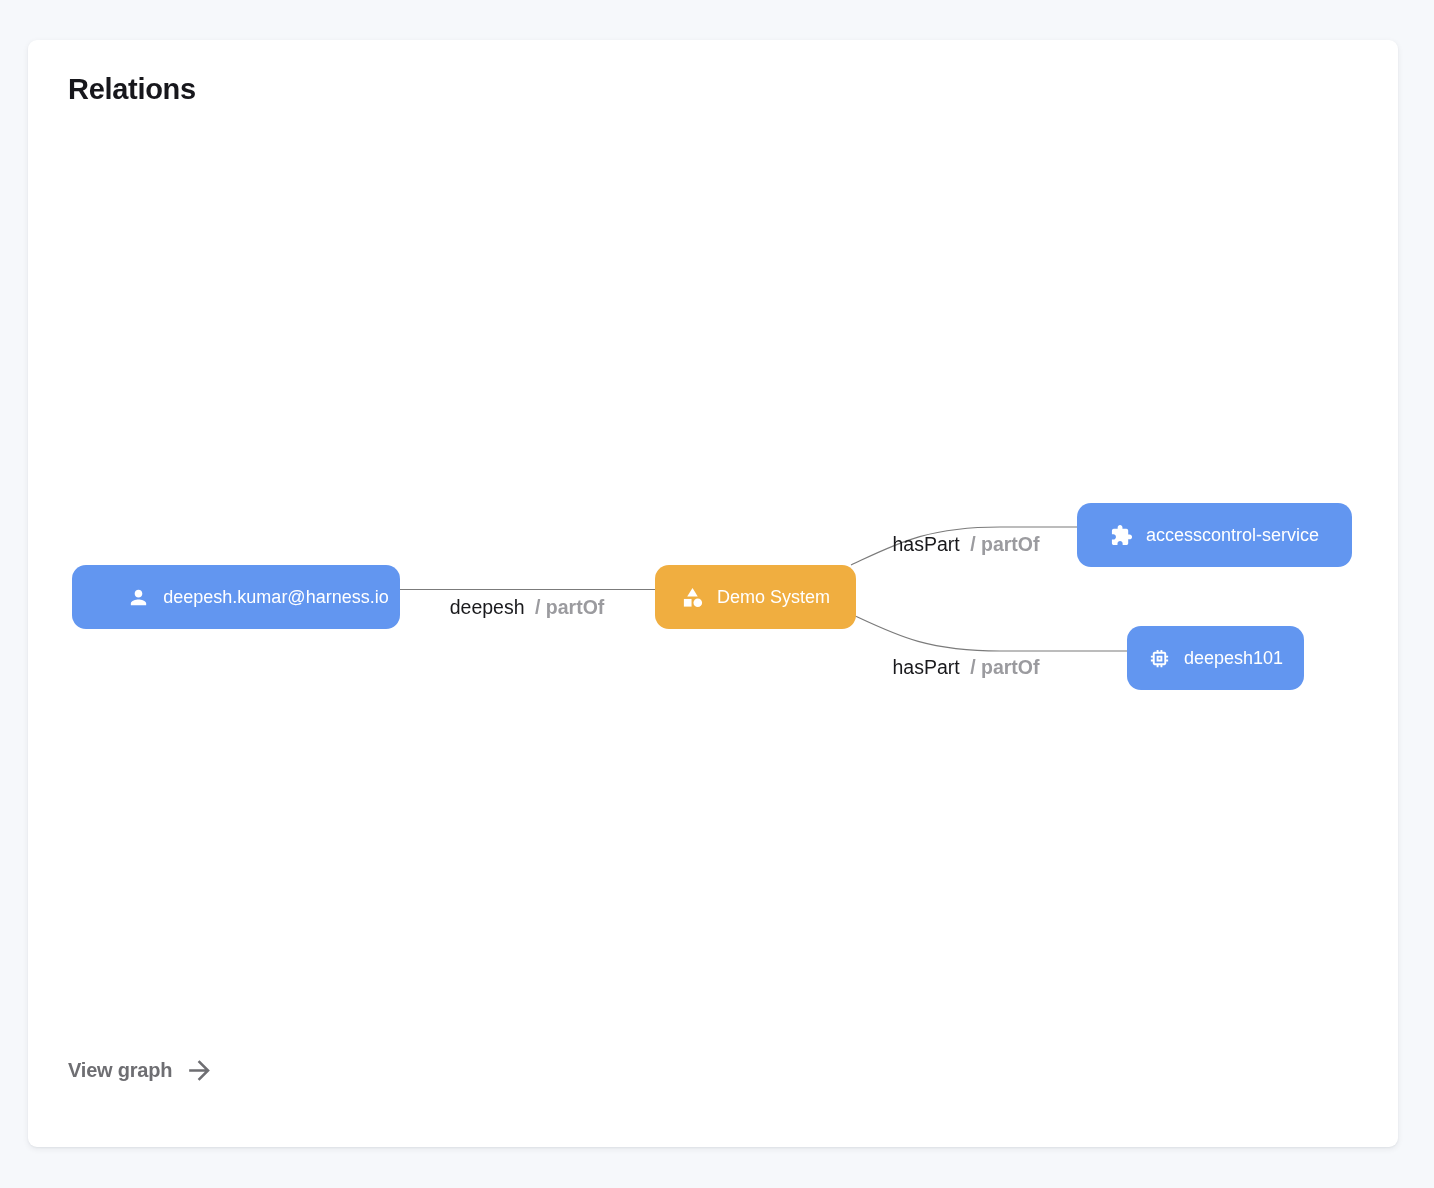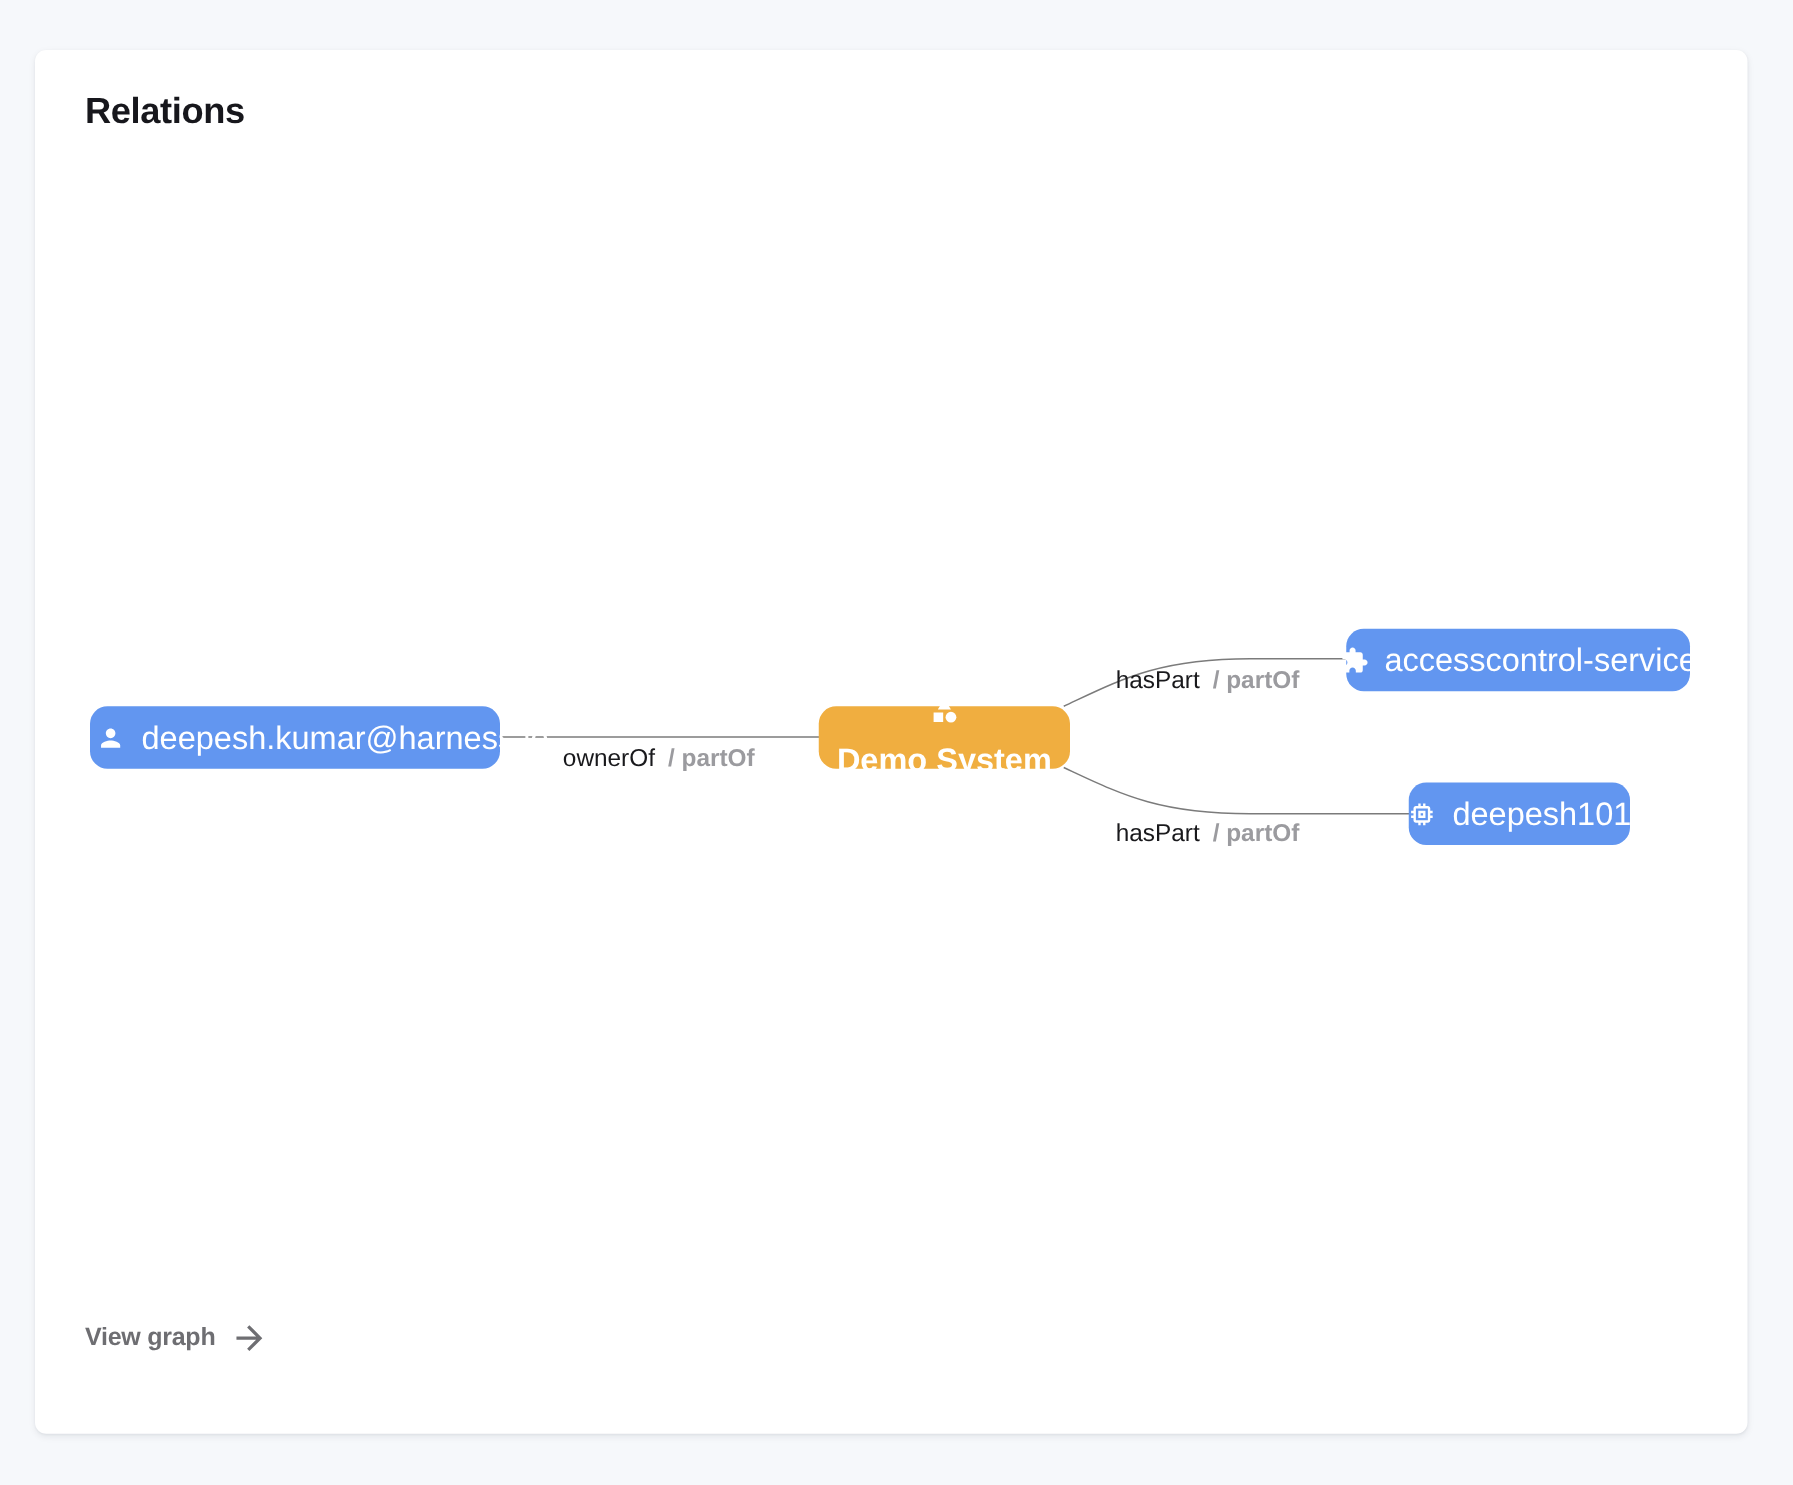--- a/index.html
+++ b/index.html
@@ -23,27 +23,27 @@
     color: var(--title, #17171c);
   }
   .graph { position: absolute; inset: 0; }
   svg.edges { position: absolute; left: 0; top: 0; }
   svg.edges path {
     fill: none;
     stroke: var(--edge, #7b7b7b);
     stroke-width: 1.2;
   }
   .node {
-    position: absolute; height: 50px;
+    position: absolute; height: 64px;
     display: flex; align-items: center; justify-content: center; gap: 13px;
     border-radius: 14px; color: #ffffff; white-space: nowrap;
-    font-size: 26px; cursor: pointer;
+    font-size: 18px; cursor: pointer;
   }
   .node.blue   { background: var(--node-blue, #6296f0); }
-  .node.orange { background: var(--node-orange, #f0ae40); font-weight: 700; flex-direction: column; }
+  .node.orange { background: var(--node-orange, #f0ae40); font-weight: 400; }
   .node .nicon { display: inline-flex; width: 23px; height: 23px; }
   .node .nicon svg { width: 23px; height: 23px; fill: #ffffff; }
   .edge-label {
     position: absolute; transform: translateX(-50%);
     font-size: 19.5px; white-space: nowrap;
   }
   .edge-label .lp { color: var(--label-primary, #19191c); font-weight: 500; }
   .edge-label .ls { color: var(--label-secondary, #9b9b9f); margin-left: 5px; font-weight: 700; }
   .footer-link {
     position: absolute; left: 40px; bottom: 61px;
@@ -64,21 +64,21 @@
 
     <div class="graph">
 
       <svg class="edges" width="1370" height="1107" viewBox="0 0 1370 1107">
         <path d="M 372 549.5 H 640"></path>
         <path d="M 823 525 C 868 504, 898 487, 972 487 H 1056"></path>
         <path d="M 823 574 C 868 595, 898 611, 972 611 H 1104"></path>
       </svg>
 
       <div class="edge-label" style="left:499px; top:556px;">
-        <span class="lp">ownerOf</span>
+        <span class="lp">deepesh</span>
         <span class="ls">/ partOf</span>
       </div>
       <div class="edge-label" style="left:938px; top:493px;">
         <span class="lp">hasPart</span>
         <span class="ls">/ partOf</span>
       </div>
       <div class="edge-label" style="left:938px; top:616px;">
         <span class="lp">hasPart</span>
         <span class="ls">/ partOf</span>
       </div>

